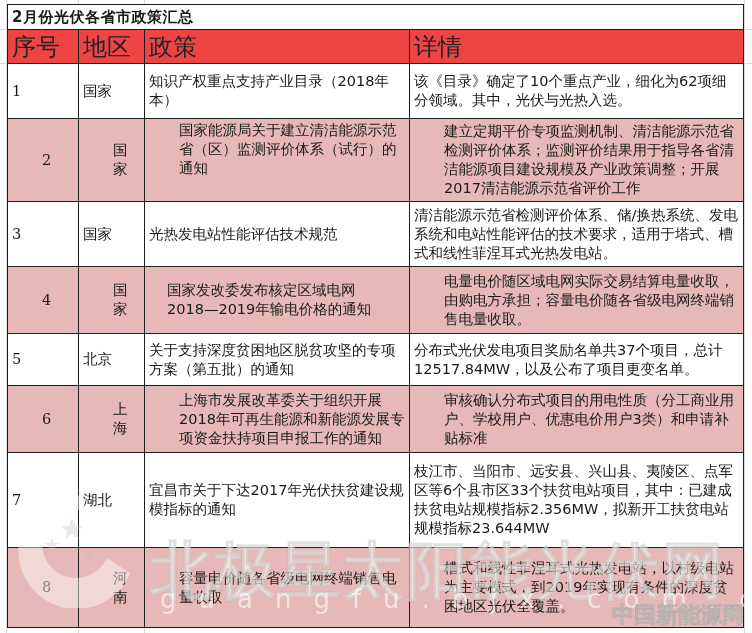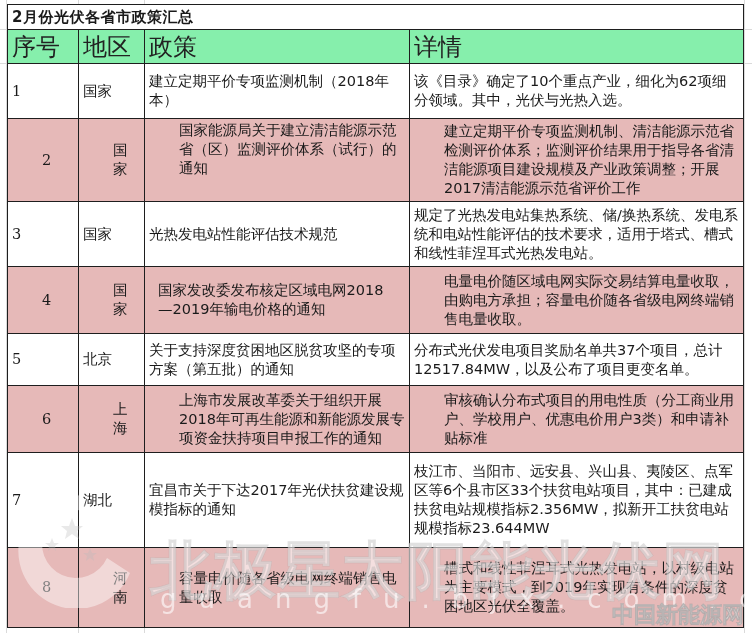--- a/index.html
+++ b/index.html
@@ -44,21 +44,21 @@
       height: 24px;
       font-weight: bold !important;
       font-size: 15px !important;
       background: #ffffff;
       letter-spacing: 0.5px;
     }
     .hdr th {
       height: 33px;
       font-size: 24px !important;
       line-height: 28px !important;
-      background: #86efac;
+      background: #ef4444;
       color: #222;
     }
     tr.pink td { background: #e6b9b8; padding-left: 34px; }
     tr.white td { background: #ffffff; }
     td.num { font-family: "DejaVu Serif", serif; font-size: 14px; }
     .watermark-logo {
       position: absolute;
       left: 12px;
       top: 488px;
       width: 130px;
@@ -127,39 +127,39 @@
   <tr class="hdr">
     <th>序号</th>
     <th>地区</th>
     <th>政策</th>
     <th>详情</th>
   </tr>
 
   <tr class="white" style="height:55px">
     <td class="num">1</td>
     <td>国家</td>
-    <td>建立定期平价专项监测机制（2018年本）</td>
+    <td>知识产权重点支持产业目录（2018年本）</td>
     <td>该《目录》确定了10个重点产业，细化为62项细分领域。其中，光伏与光热入选。</td>
   </tr>
   <tr class="pink" style="height:83px">
     <td class="num">2</td>
     <td>国家</td>
     <td style="vertical-align:top;padding-top:2px">国家能源局关于建立清洁能源示范省（区）监测评价体系（试行）的通知</td>
     <td>建立定期平价专项监测机制、清洁能源示范省检测评价体系；监测评价结果用于指导各省清洁能源项目建设规模及产业政策调整；开展2017清洁能源示范省评价工作</td>
   </tr>
   <tr class="white" style="height:65px">
     <td class="num">3</td>
     <td>国家</td>
     <td>光热发电站性能评估技术规范</td>
-    <td>规定了光热发电站集热系统、储/换热系统、发电系统和电站性能评估的技术要求，适用于塔式、槽式和线性菲涅耳式光热发电站。</td>
+    <td>清洁能源示范省检测评价体系、储/换热系统、发电系统和电站性能评估的技术要求，适用于塔式、槽式和线性菲涅耳式光热发电站。</td>
   </tr>
   <tr class="pink" style="height:67px">
     <td class="num">4</td>
     <td>国家</td>
-    <td style="padding:0 13px">国家发改委发布核定区域电网2018—2019年输电价格的通知</td>
+    <td style="padding:0 22px">国家发改委发布核定区域电网2018—2019年输电价格的通知</td>
     <td>电量电价随区域电网实际交易结算电量收取，由购电方承担；容量电价随各省级电网终端销售电量收取。</td>
   </tr>
   <tr class="white" style="height:52px">
     <td class="num">5</td>
     <td>北京</td>
     <td>关于支持深度贫困地区脱贫攻坚的专项方案（第五批）的通知</td>
     <td>分布式光伏发电项目奖励名单共37个项目，总计12517.84MW，以及公布了项目更变名单。</td>
   </tr>
   <tr class="pink" style="height:67px">
     <td class="num">6</td>

